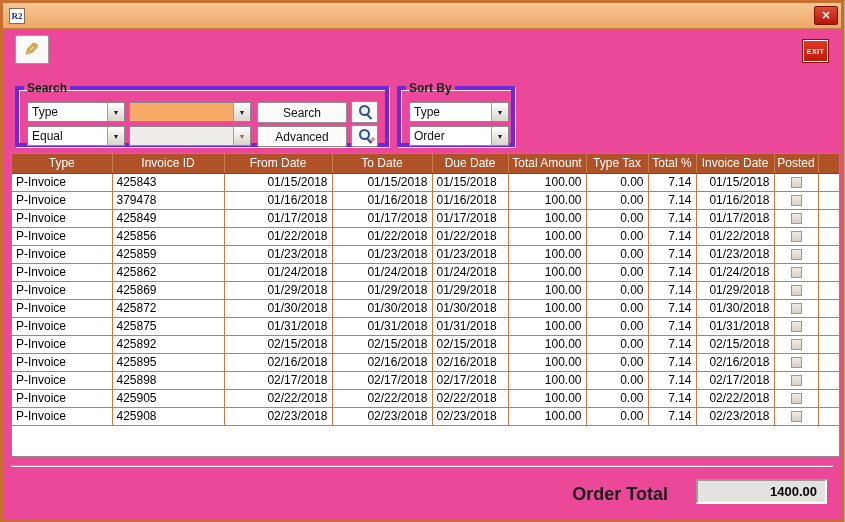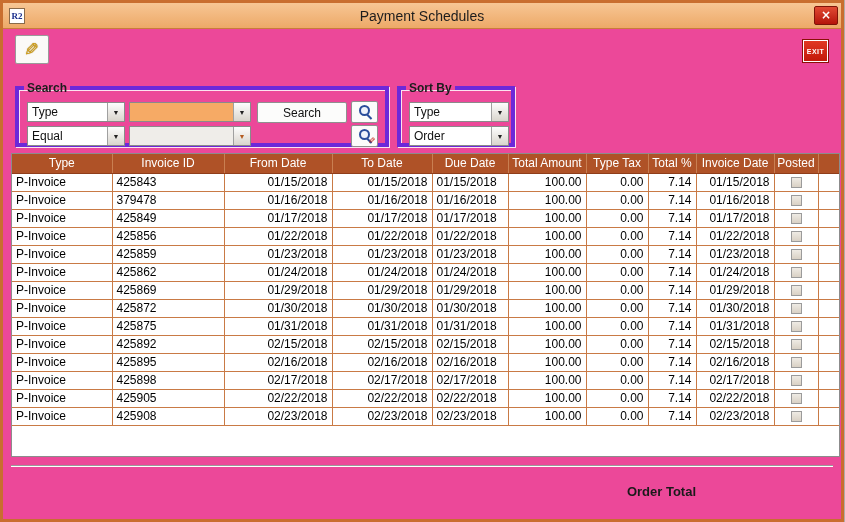--- a/index.html
+++ b/index.html
@@ -129,41 +129,40 @@
     background:linear-gradient(#EFEBE4,#D9D1C5); border:1px solid #9b9b9b;
     cursor:pointer;
   }
 
   
   .panel-divider {
     position:absolute; left:8px; right:8px; top:462px; height:2px;
     border-top:1px solid #9a9a9a; border-bottom:1px solid #fff;
   }
   .order-total-label {
-    position:absolute; right:145px; top:481px;
-    font-size:13px; font-weight:bold; color:#1a1a1a;
+    position:absolute; right:173px; top:481px;
+    font-size:18px; font-weight:bold; color:#1a1a1a;
   }
   .order-total-box {
     position:absolute; right:14px; top:476px; width:131px; height:25px;
     background:#E4E2DE;
     border:2px solid; border-color:#9a9a9a #ffffff #ffffff #9a9a9a;
     font-size:13px; font-weight:bold; color:#000;
     text-align:right; line-height:21px; padding-right:8px;
   }
 </style>
 </head>
 <body>
 
 <div class="window">
 
   <div class="titlebar">
     <div class="app-icon">
       <span>R2</span>
     </div>
-    <div class="title">Payment Schedules</div>
     <div class="close-btn">
       <span>×</span>
     </div>
   </div>
 
   <button class="tool-btn edit-btn">
     <span class="pencil">✎</span>
   </button>
   <button class="exit-btn">EXIT</button>
 
@@ -184,20 +183,21 @@
     </button>
 
     <div class="combo" style="left:8px; top:31px; width:98px;">
       <span class="combo-text">Equal</span>
       <span class="combo-arrow">▼</span>
     </div>
     <div class="combo disabled" style="left:110px; top:31px; width:122px;">
       <span class="combo-text"></span>
       <span class="combo-arrow">▼</span>
     </div>
+    <button class="btn" style="left:238px; top:31px; width:90px;">Advanced</button>
     <button class="btn icon-btn" style="left:332px; top:30px;">
       <span class="magnifier"></span>
       <span class="red-pencil">✎</span>
     </button>
   </fieldset>
 
   <fieldset class="group sort-group">
     <legend>Sort By</legend>
 
     <div class="combo" style="left:8px; top:7px; width:100px;">
@@ -422,14 +422,15 @@
       <td class="ar">02/23/2018</td>
       <td class="ac"><span class="chk"></span></td>
       <td class="filler"></td>
     </tr>
         </tbody>
     </table>
   </div>
 
   <div class="panel-divider"></div>
   <span class="order-total-label">Order Total</span>
+  <div class="order-total-box">1400.00</div>
 
 </div>
 
 </body></html>

